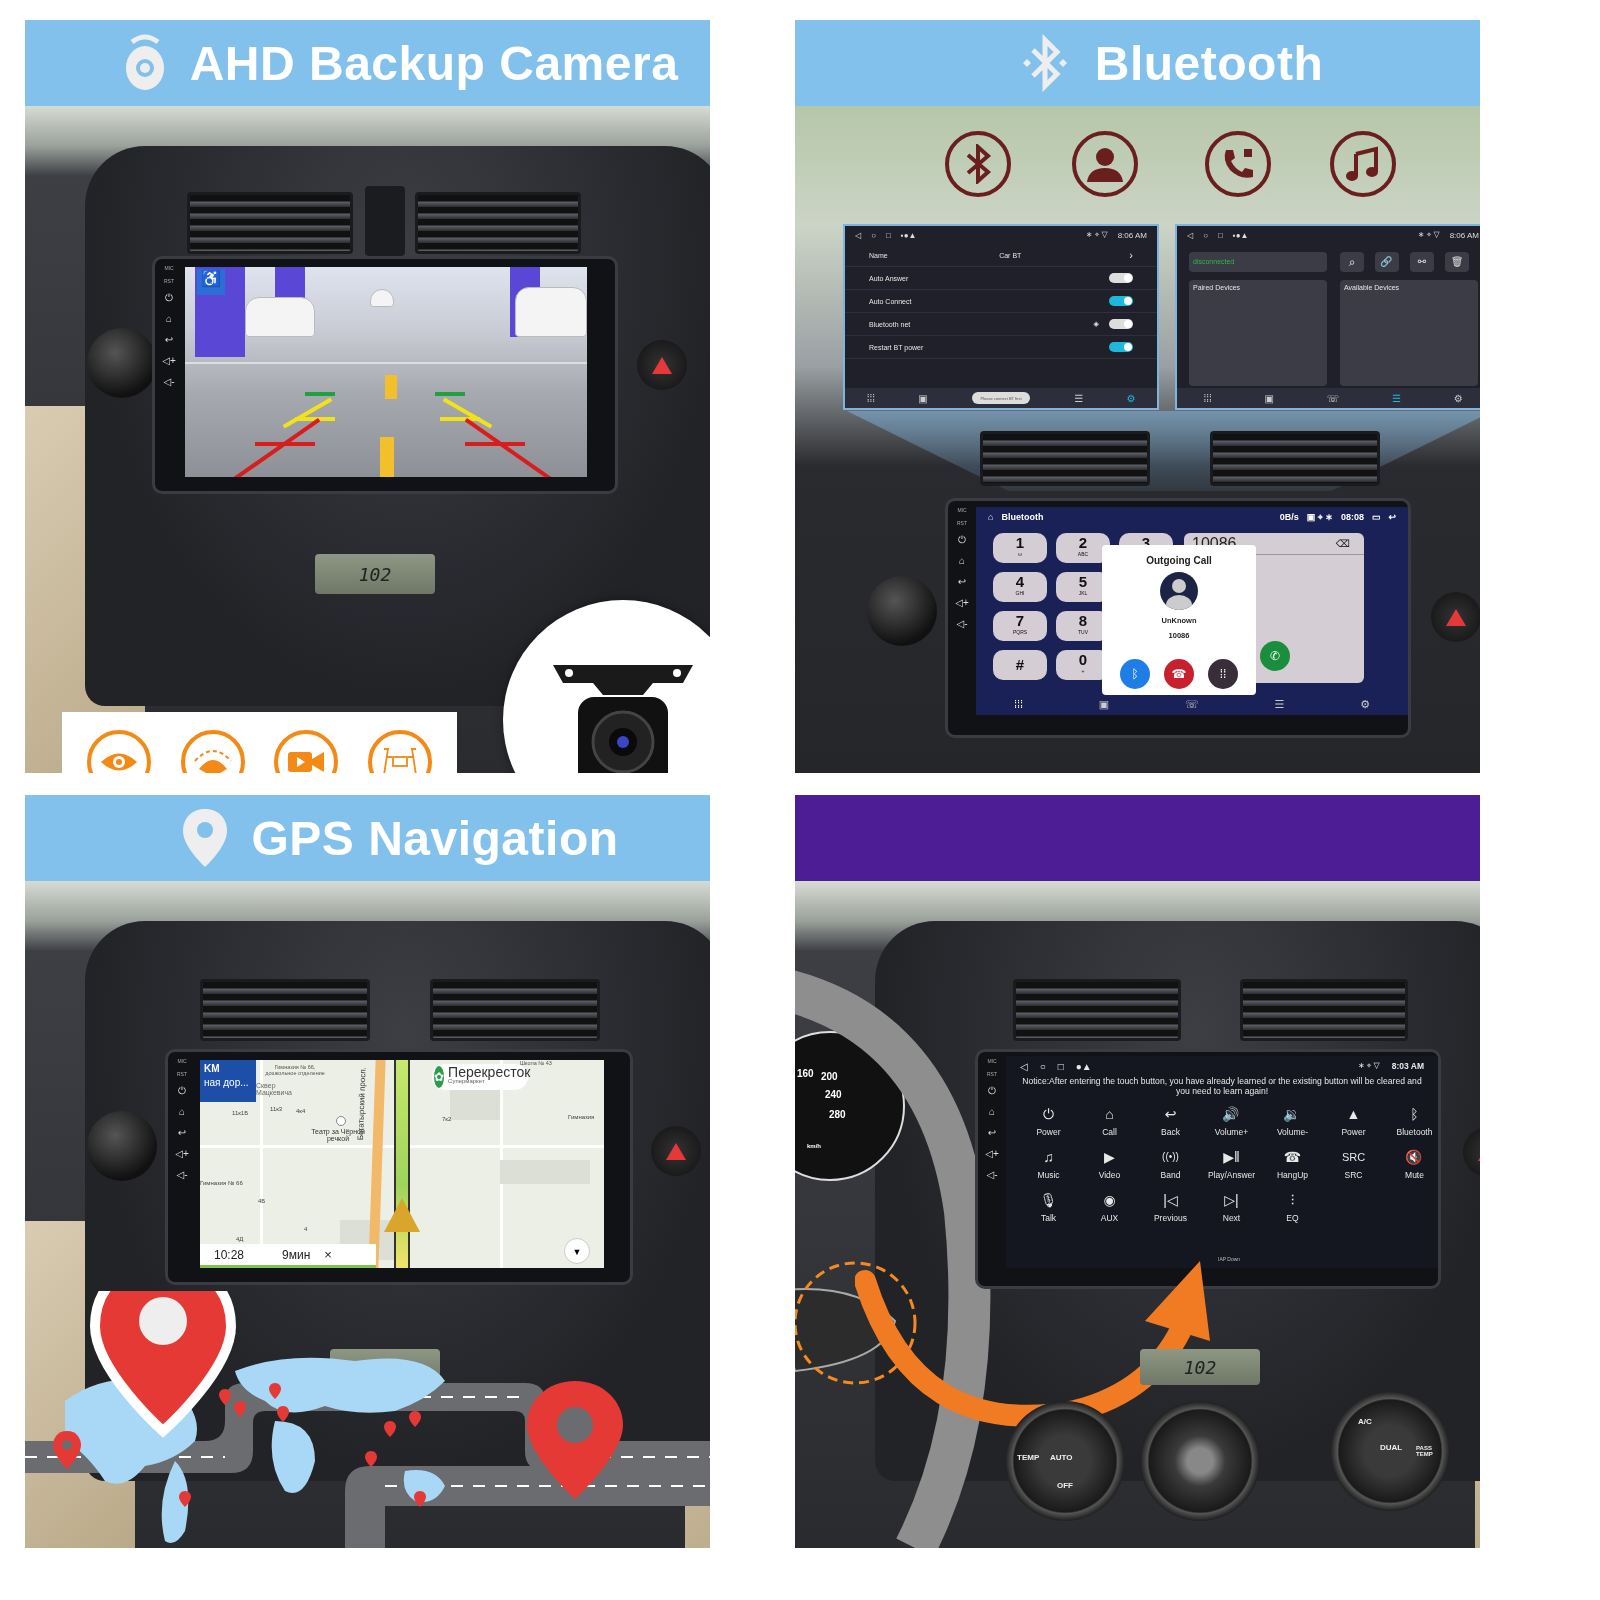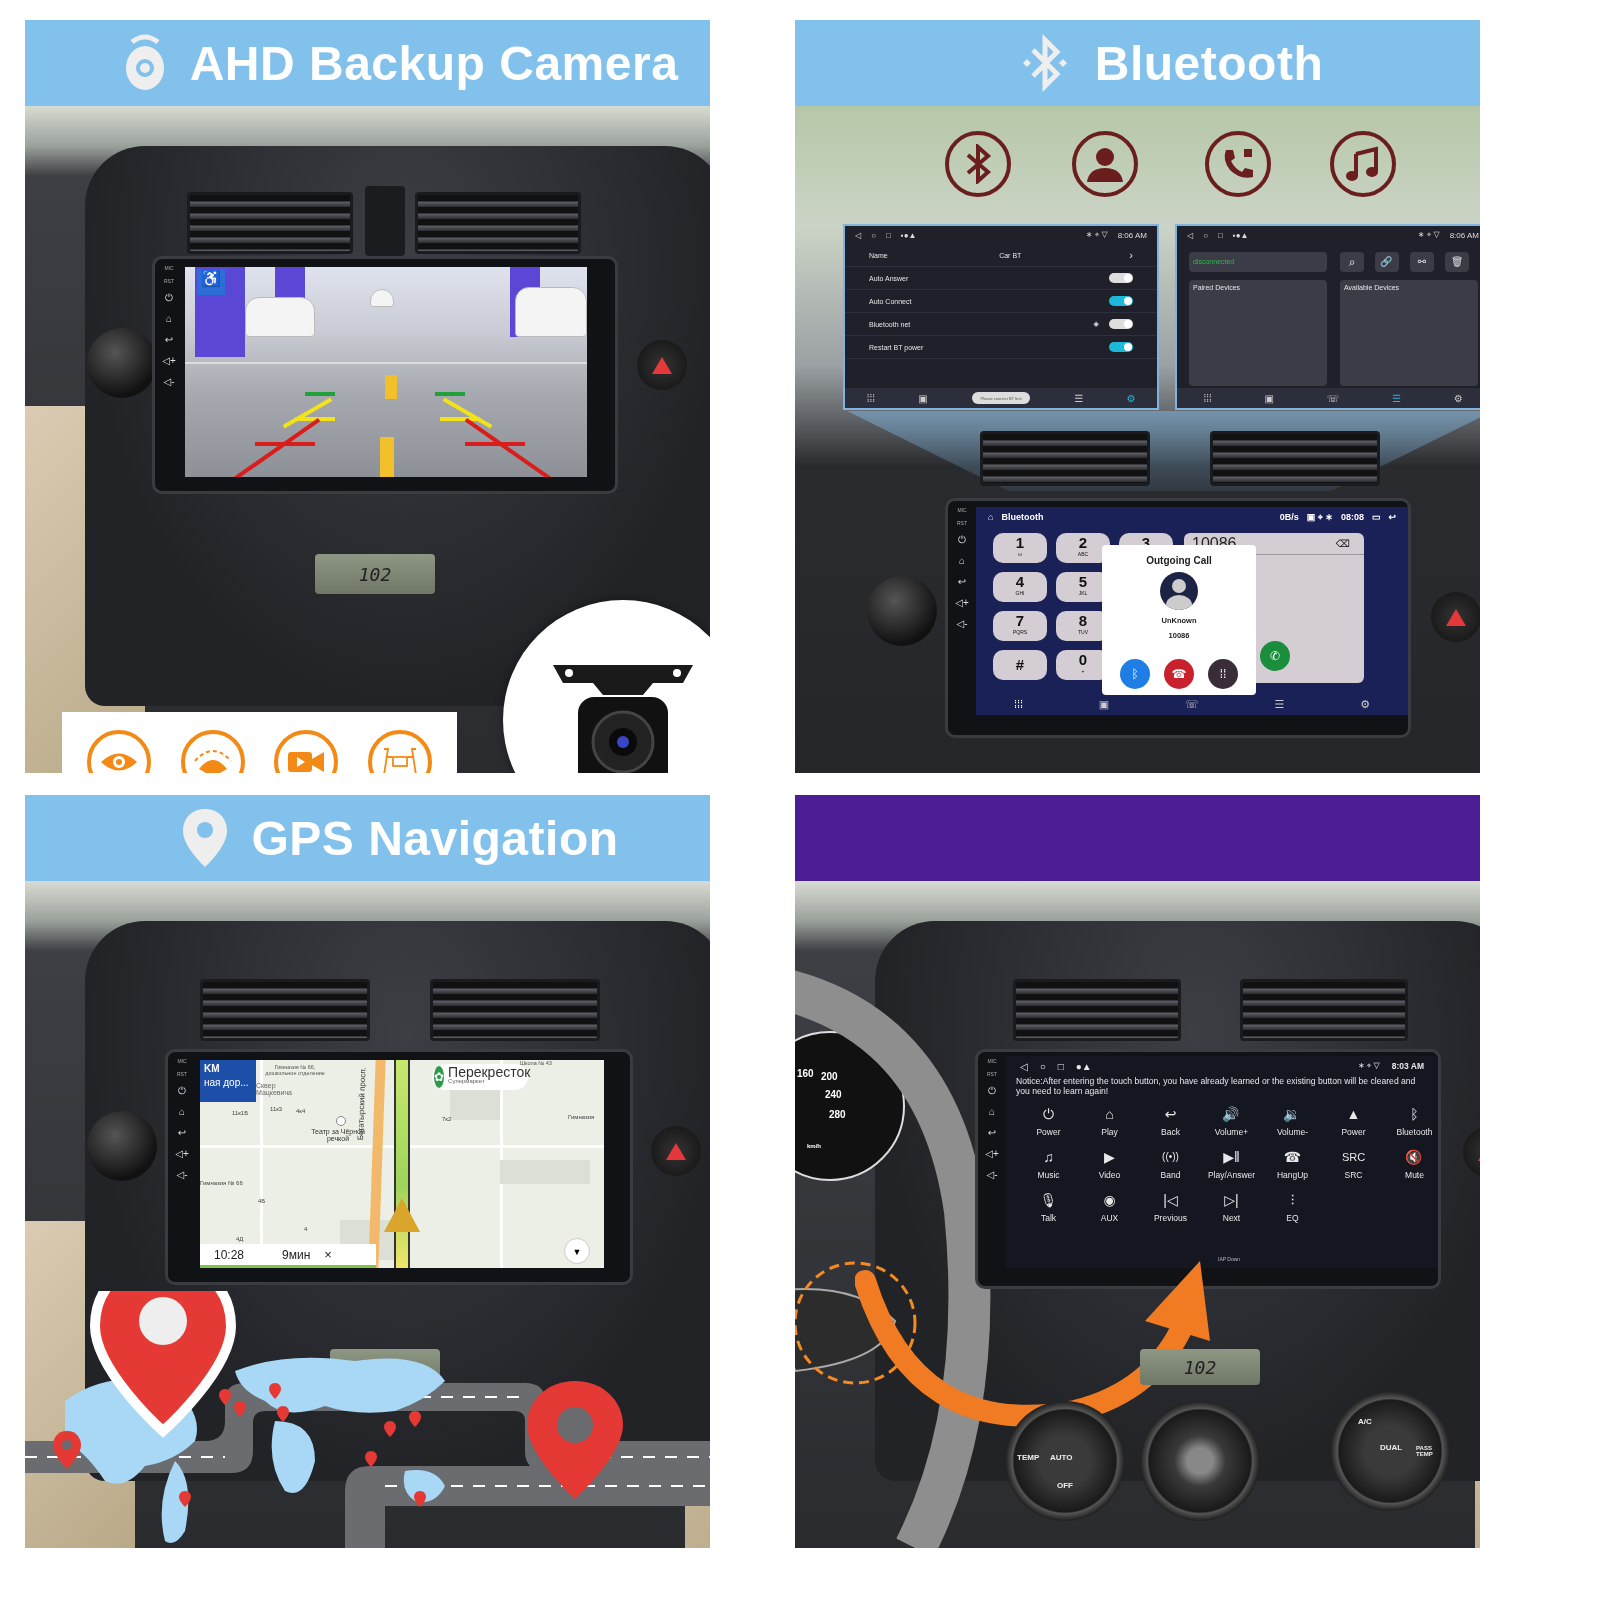--- a/index.html
+++ b/index.html
@@ -47,21 +47,21 @@
 .key{position:absolute;width:54px;height:30px;border-radius:10px;background:#d4cdd3;color:#111;text-align:center;font-weight:bold;font-size:15px;line-height:16px;padding-top:2px}
 .key small{display:block;font-size:5px;font-weight:normal;line-height:6px}
 .call-pop{position:absolute;background:#fff;border-radius:4px;color:#222;text-align:center}
 .cbtn{position:absolute;width:30px;height:30px;border-radius:50%;display:flex;align-items:center;justify-content:center;color:#fff;font-size:12px}
 
 .map{background:#ecefe6}
 .road{position:absolute}
 .world{position:absolute}
 
 .swc{background:#141620;color:#e8e8e8}
-.swc .notice{font-size:8.6px;text-align:left;line-height:10px;padding:0 10px}
+.swc .notice{font-size:8.6px;text-align:center;line-height:10px;padding:0 10px}
 .swc-grid{position:absolute;left:20px;top:76px;width:420px;display:grid;grid-template-columns:repeat(7,60px);row-gap:12px}
 .swc-btn{display:flex;flex-direction:column;align-items:center;font-size:8.5px;gap:3px}
 .swc-btn .gl{font-size:14px;line-height:16px;height:18px}
 </style>
 </head>
 <body>
 
 <div class="panel p1">
   <div class="banner">
     <svg width="46" height="58" viewBox="0 0 46 58">
@@ -471,21 +471,21 @@
           <span style="font-size:8.5px;font-weight:bold">8:03 AM</span>
         </div>
         <div class="notice">Notice:After entering the touch button, you have already learned or the existing button will be cleared and you need to learn again!</div>
         <div class="swc-grid" style="left:0;top:50px;width:432px;grid-template-columns:repeat(7,61px);padding-left:12px">
           <div class="swc-btn">
               <span class="gl">⏻</span>
               <span>Power</span>
             </div>
           <div class="swc-btn">
               <span class="gl">⌂</span>
-              <span>Play</span>
+              <span>Call</span>
             </div>
           <div class="swc-btn">
               <span class="gl">↩</span>
               <span>Back</span>
             </div>
           <div class="swc-btn">
               <span class="gl">🔊</span>
               <span>Volume+</span>
             </div>
           <div class="swc-btn">

